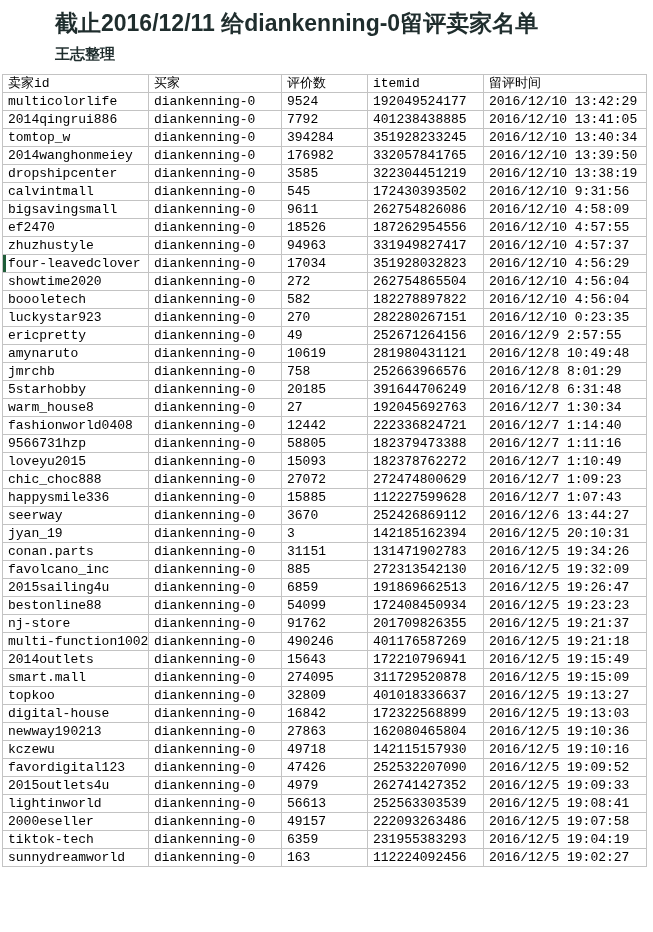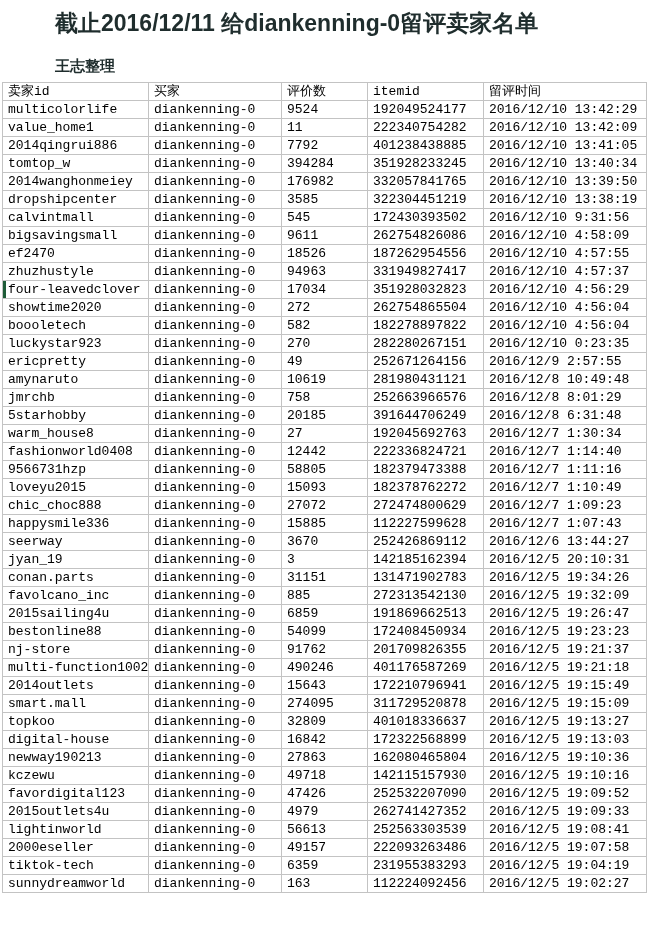--- a/index.html
+++ b/index.html
@@ -23,31 +23,31 @@
     font-size: 23px;
     font-weight: bold;
     color: #1f2d2d;
     letter-spacing: 0px;
     white-space: nowrap;
     font-family: "Liberation Sans", "DejaVu Sans", sans-serif;
   }
   .subtitle {
     position: absolute;
     left: 55px;
-    top: 57px;
+    top: 45px;
     font-size: 15px;
     font-weight: bold;
     color: #1f2d2d;
     white-space: nowrap;
     font-family: "Liberation Sans", "DejaVu Sans", sans-serif;
   }
   table.sheet {
     position: absolute;
     left: 2px;
-    top: 82px;
+    top: 74px;
     border-collapse: collapse;
     table-layout: fixed;
     width: 644px;
   }
   table.sheet th,
   table.sheet td {
     border: 1px solid #c3c3c3;
     font-family: "Liberation Mono", "DejaVu Sans Mono", monospace;
     font-size: 13px;
     font-weight: normal;
@@ -92,27 +92,20 @@
     <tbody>
 
     <tr>
         <td>multicolorlife</td>
         <td>diankenning-0</td>
         <td>9524</td>
         <td>192049524177</td>
         <td>2016/12/10 13:42:29</td>
       </tr>
         <tr>
-        <td>value_home1</td>
-        <td>diankenning-0</td>
-        <td>11</td>
-        <td>222340754282</td>
-        <td>2016/12/10 13:42:09</td>
-      </tr>
-        <tr>
         <td>2014qingrui886</td>
         <td>diankenning-0</td>
         <td>7792</td>
         <td>401238438885</td>
         <td>2016/12/10 13:41:05</td>
       </tr>
         <tr>
         <td>tomtop_w</td>
         <td>diankenning-0</td>
         <td>394284</td>

